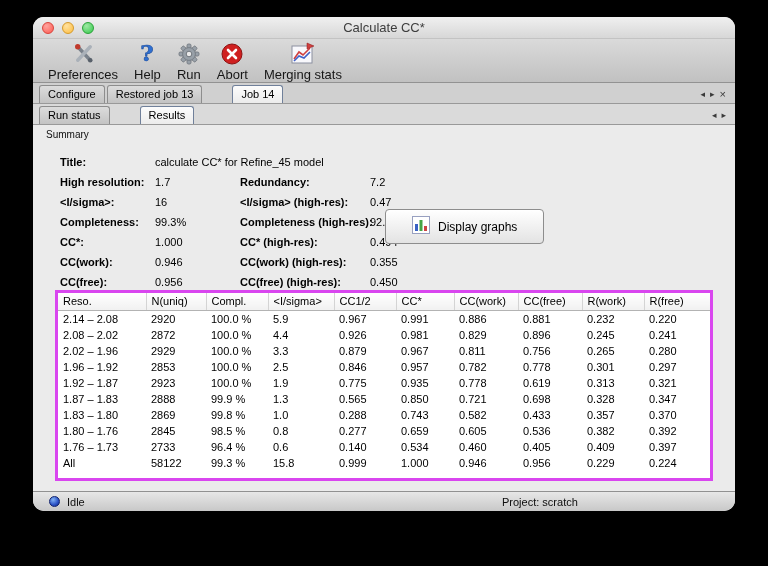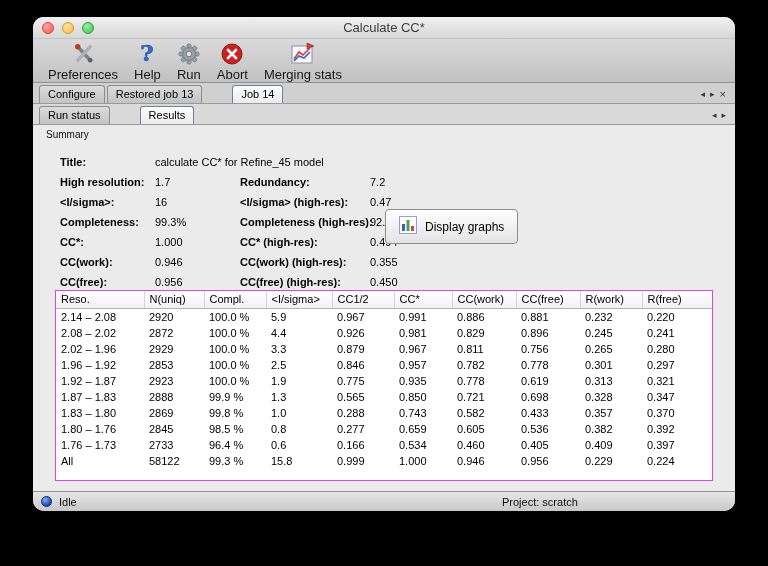--- a/index.html
+++ b/index.html
@@ -36,35 +36,35 @@
   .tab-ctl.x{font-size:11px;line-height:10px;}
   
   .content{flex:1 1 auto;position:relative;background:#ebebeb;}
   .section-label{position:absolute;left:13px;top:4px;font-size:10px;color:#101010;}
   .summary-grid{position:absolute;left:27px;top:27px;display:grid;
     grid-template-columns:95px 85px 130px auto;}
   .summary-grid>div{height:20px;line-height:20px;font-size:11px;white-space:nowrap;color:#000;}
   .sl{font-weight:bold;}
   .vwide{grid-column:2 / span 3;}
   .display-graphs{position:absolute;left:352px;top:84px;display:flex;align-items:center;gap:8px;
-    padding:6px 13px;font-size:12px;color:#000;border:1px solid #8d8d8d;border-radius:4px;
+    padding:6px 26px;font-size:12px;color:#000;border:1px solid #8d8d8d;border-radius:4px;
     background:linear-gradient(#ffffff,#e3e3e3);box-shadow:inset 0 1px 0 rgba(255,255,255,.8);
     font-family:inherit;cursor:default;}
   
   .table-wrap{position:absolute;left:22px;top:165px;width:658px;bottom:10px;
-    background:#fff;border:1px solid #d946ef;overflow:hidden;}
+    background:#fff;border:3px solid #d946ef;overflow:hidden;}
   table.results{border-collapse:collapse;width:100%;table-layout:fixed;}
   .results th{font-size:11px;font-weight:normal;text-align:left;padding:2px 5px 3px;
     border-right:1px solid #d4d4d4;border-bottom:1px solid #b3b3b3;
     background:linear-gradient(#ffffff,#f1f1f1);white-space:nowrap;overflow:hidden;}
   .results th:last-child{border-right:none;}
   .results td{font-size:11px;line-height:14px;padding:1px 5px;white-space:nowrap;overflow:hidden;color:#000;}
   
   .statusbar{flex:0 0 20px;background:linear-gradient(#e7e7e7,#c8c8c8);border-top:1px solid #919191;
-    display:flex;align-items:center;padding:0 8px;position:relative;font-size:11px;color:#0d0d0d;}
+    display:flex;align-items:center;padding:0 16px;position:relative;font-size:11px;color:#0d0d0d;}
   .status-dot{width:11px;height:11px;border-radius:50%;margin-right:7px;flex:0 0 11px;
     background:radial-gradient(circle at 35% 30%,#83b4f5 0%,#2b52c6 60%,#152a80 100%);
     border:1px solid #10226e;}
   .project-label{position:absolute;left:469px;}
 </style>
 </head>
 <body>
 
 <div class="window">
 
@@ -320,21 +320,21 @@
               <td>0.605</td>
               <td>0.536</td>
               <td>0.382</td>
               <td>0.392</td>
             </tr>
             <tr>
               <td>1.76 – 1.73</td>
               <td>2733</td>
               <td>96.4 %</td>
               <td>0.6</td>
-              <td>0.166</td>
+              <td>0.140</td>
               <td>0.534</td>
               <td>0.460</td>
               <td>0.405</td>
               <td>0.409</td>
               <td>0.397</td>
             </tr>
             <tr>
               <td>All</td>
               <td>58122</td>
               <td>99.3 %</td>

